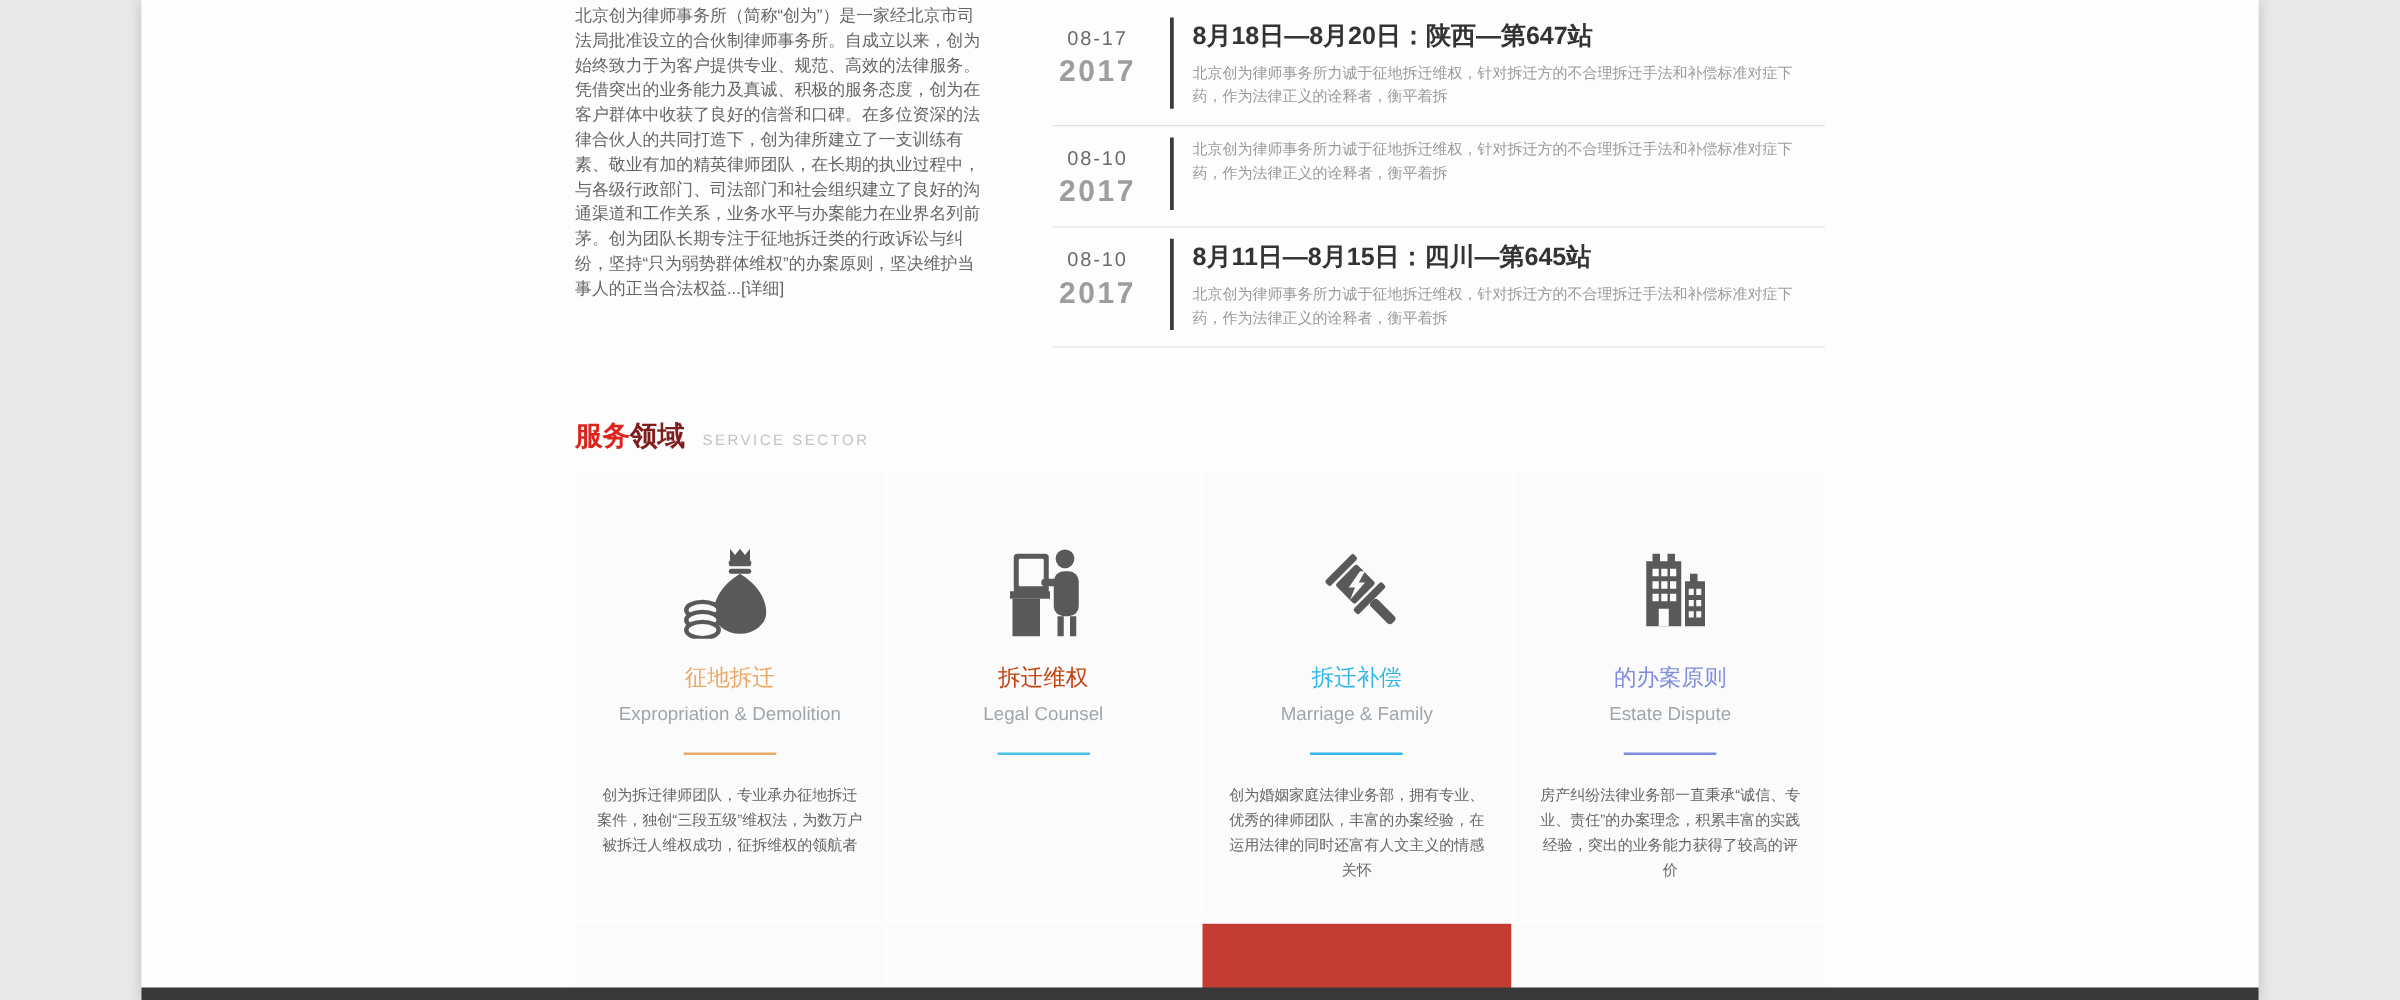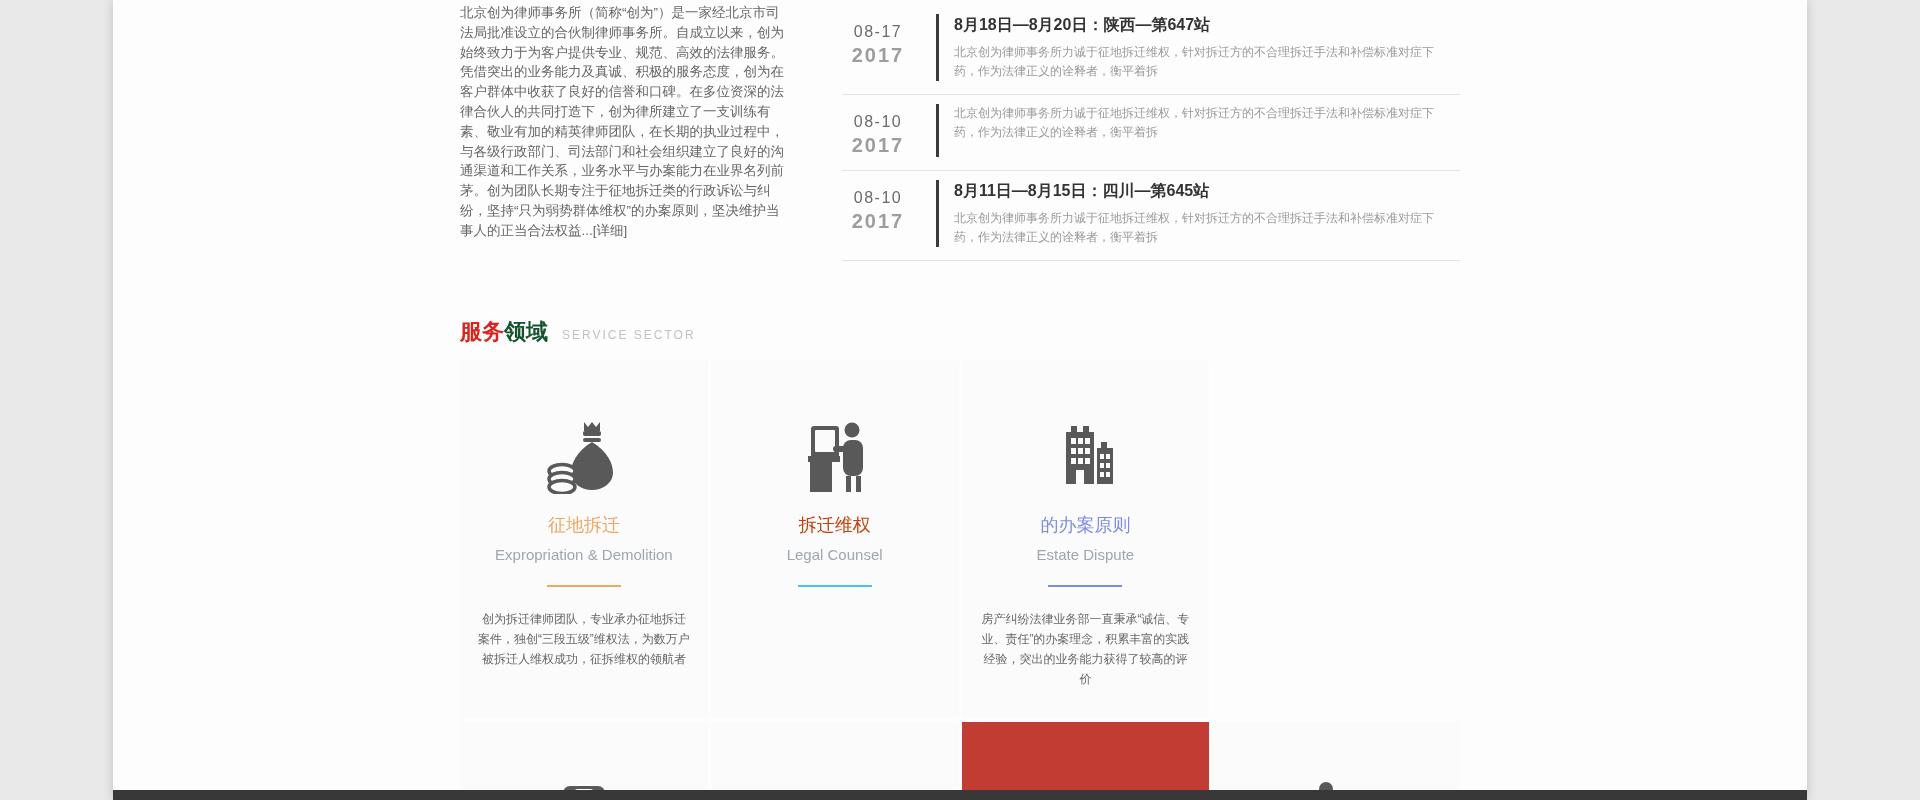--- a/index.html
+++ b/index.html
@@ -11,28 +11,28 @@
 
   
   .top-section { display:flex; padding-top:3px; }
   .about { width:332px; margin-right:50px; flex:none; }
   .about p { font-size:13.5px; color:#666; line-height:19.8px; text-align:justify; text-indent:2em; display:inline;}
   .about .more { font-size:13.5px; color:#666; cursor:pointer; }
   .news { flex:1; padding-top:2px; }
   .news-item { display:flex; padding:9px 0 13px; border-bottom:1px solid #e3e3e3; cursor:pointer; }
   .news-date { width:72px; text-align:center; padding-top:9px; margin-right:22px; flex:none; }
   .news-date .md { font-size:16px; color:#6b6b6b; letter-spacing:1.5px; }
-  .news-date .yr { font-size:20px; color:#9d9d9d; font-weight:bold; letter-spacing:2px; margin-top:3px; }
+  .news-date .yr { font-size:24px; color:#9d9d9d; font-weight:bold; letter-spacing:2px; margin-top:3px; }
   .news-body { border-left:3px solid #3a3a3a; padding-left:15px; }
-  .news-title { font-size:16px; font-weight:bold; color:#333; margin:1px 0 7px; }
+  .news-title { font-size:20px; font-weight:bold; color:#333; margin:1px 0 7px; }
   .news-desc { font-size:12px; color:#9a9a9a; line-height:19px; max-width:495px; }
 
   
   .section-head { margin-top:56px; }
-  .section-head .zh { font-size:22px; font-weight:bold; color:#14532d; }
+  .section-head .zh { font-size:22px; font-weight:bold; color:#7f1d1d; }
   .section-head .sub { font-size:12px; color:#c2c2c2; letter-spacing:2px; margin-left:14px; }
 
   
   .cards { margin-top:14px; display:grid; grid-template-columns:repeat(4,1fr); gap:3px; }
   .card { background:#fbfbfb; height:357px; text-align:center; cursor:pointer; }
   .icon-box { height:86px; margin-top:50px; display:flex; align-items:center; justify-content:center; color:#595959; }
   .card-zh { font-size:18px; margin-top:16px; }
   .card-en { font-size:15px; color:#9fa6ac; margin-top:9px; }
   .card-line { width:74px; height:2px; margin:22px auto 0; }
   .card-desc { font-size:12px; color:#666; line-height:20px; padding:0 17px; margin-top:22px; }
@@ -130,20 +130,37 @@
             <rect fill="currentColor" x="38" y="32" width="14" height="6" rx="3"></rect>
             <rect fill="currentColor" x="51" y="62" width="5" height="16"></rect>
             <rect fill="currentColor" x="61" y="62" width="5" height="16"></rect>
           </svg>
         </div>
         <div class="card-zh" style="color: #c2410c;">拆迁维权</div>
         <div class="card-en">Legal Counsel</div>
         <div class="card-line" style="background: rgb(73, 192, 232);"></div>
       </div>
 
+      <div class="card">
+        <div class="icon-box">
+          <svg width="82" height="82" viewBox="0 0 82 82">
+            <g transform="rotate(-45 41 38)" fill="currentColor">
+              <rect x="25" y="18" width="32" height="6" rx="2"></rect>
+              <rect x="29" y="26" width="24" height="22" rx="2"></rect>
+              <rect x="25" y="50" width="32" height="6" rx="2"></rect>
+              <rect x="37" y="56" width="8" height="24" rx="3"></rect>
+            </g>
+            <polygon fill="#fbfbfb" points="44,27 35,40 40,40 36,50 48,36 43,36 48,27"></polygon>
+          </svg>
+        </div>
+        <div class="card-zh" style="color: rgb(48, 182, 232);">拆迁补偿</div>
+        <div class="card-en">Marriage &amp; Family</div>
+        <div class="card-line" style="background: rgb(48, 182, 232);"></div>
+        <div class="card-desc">创为婚姻家庭法律业务部，拥有专业、优秀的律师团队，丰富的办案经验，在运用法律的同时还富有人文主义的情感关怀</div>
+      </div>
 
       <div class="card">
         <div class="icon-box">
           <svg width="80" height="80" viewBox="0 0 80 80">
             <rect fill="currentColor" x="26" y="12" width="6" height="8"></rect>
             <rect fill="currentColor" x="38" y="12" width="6" height="8"></rect>
             <rect fill="currentColor" x="21" y="18" width="28" height="52"></rect>
             <g fill="#fbfbfb">
               <rect x="26" y="24" width="5" height="6"></rect>
                 <rect x="33" y="24" width="5" height="6"></rect>

